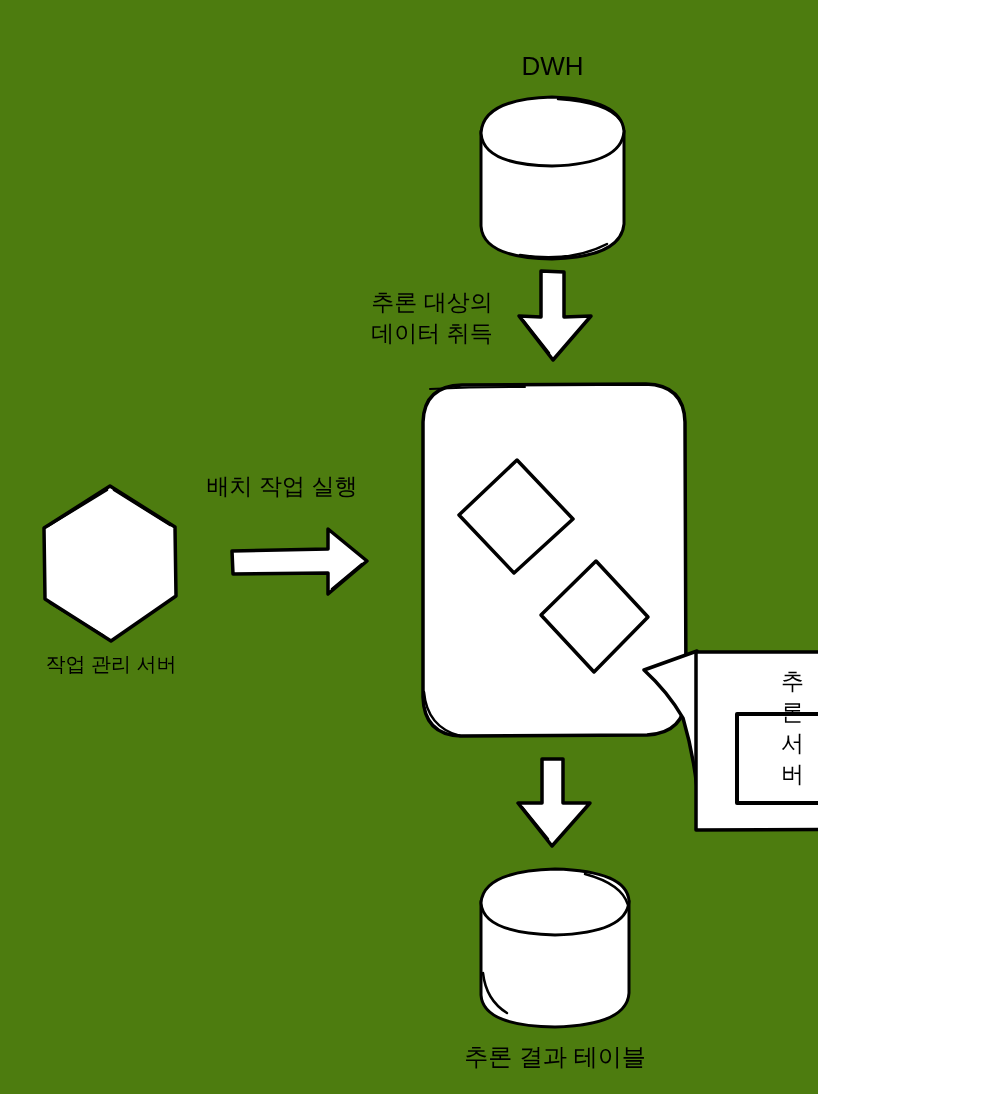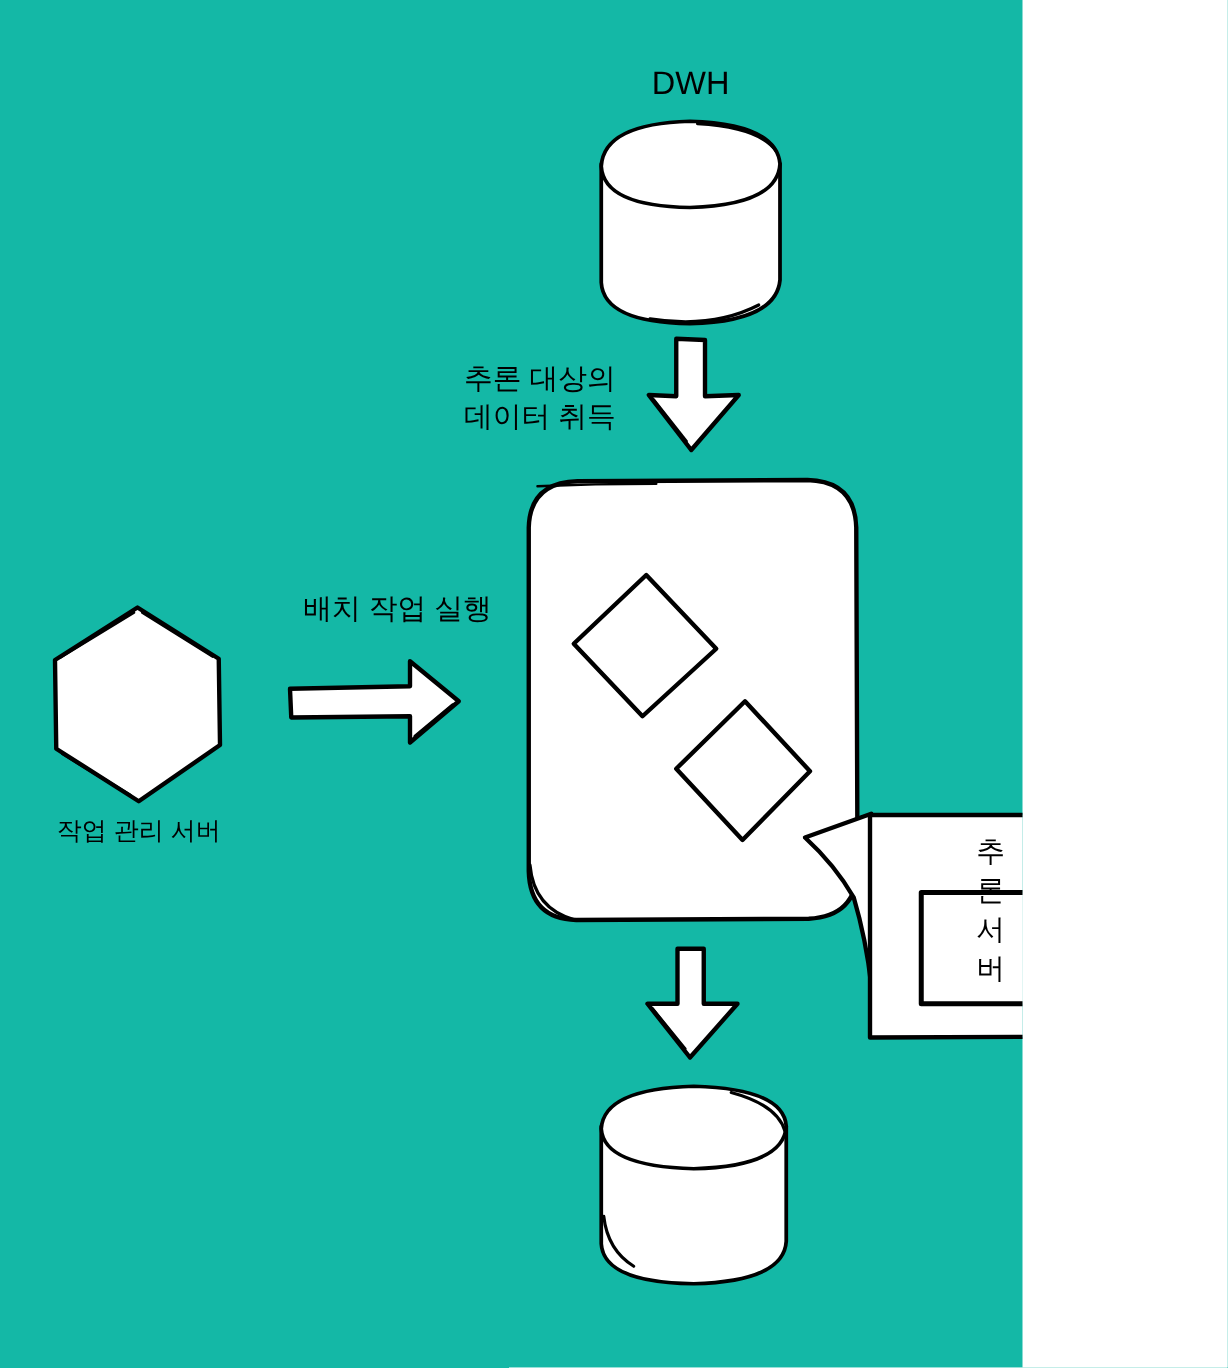--- a/index.html
+++ b/index.html
@@ -4,40 +4,40 @@
 <style>
   html, body {
     margin: 0;
     padding: 0;
     background: #ffffff;
   }
   .canvas {
     position: relative;
     width: 818px;
     height: 1094px;
-    background: #14b8a6;
+    background: #4d7c0f;
     overflow: hidden;
     font-family: "Liberation Sans", sans-serif;
     color: #000000;
   }
   .canvas svg {
     position: absolute;
     left: 0;
     top: 0;
   }
   .label {
     position: absolute;
     color: #000000;
     font-family: "Liberation Sans", sans-serif;
     white-space: pre-line;
   }
   .label.center { text-align: center; }
   .lbl-dwh        { left: 485px; top: 51px;  width: 135px; font-size: 26px; }
   .lbl-datafetch  { left: 352px; top: 287px; width: 160px; font-size: 23px; line-height: 31px; }
-  .lbl-batchexec  { left: 202px; top: 471px; width: 160px; font-size: 23px; margin-left: 36px; }
+  .lbl-batchexec  { left: 202px; top: 471px; width: 160px; font-size: 23px; }
   .lbl-jobserver  { left: 25px;  top: 651px; width: 172px; font-size: 20px; }
   .lbl-infserver  { left: 735px; top: 666px; font-size: 23px; margin-left: 46px; }
   .lbl-model      { left: 737px; top: 746px; width: 178px; font-size: 23px; }
   .lbl-saveresult { left: 332px; top: 797px; width: 175px; font-size: 23px; }
   .lbl-resulttbl  { left: 455px; top: 1041px; width: 200px; font-size: 24px; }
 </style>
 </head>
 <body>
 
 <div class="canvas">
@@ -95,14 +95,15 @@
 
     </g>
   </svg>
 
   <div class="label center lbl-dwh">DWH</div>
   <div class="label center lbl-datafetch">추론 대상의
 데이터 취득</div>
   <div class="label center lbl-batchexec">배치 작업 실행</div>
   <div class="label center lbl-jobserver">작업 관리 서버</div>
   <div class="label lbl-infserver">추론 서버</div>
+  <div class="label center lbl-resulttbl">추론 결과 테이블</div>
 
 </div>
 
 </body></html>

